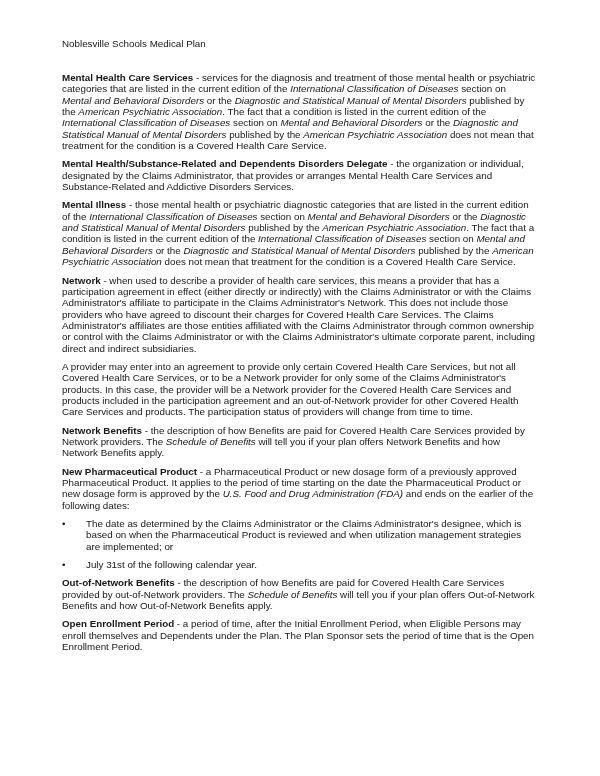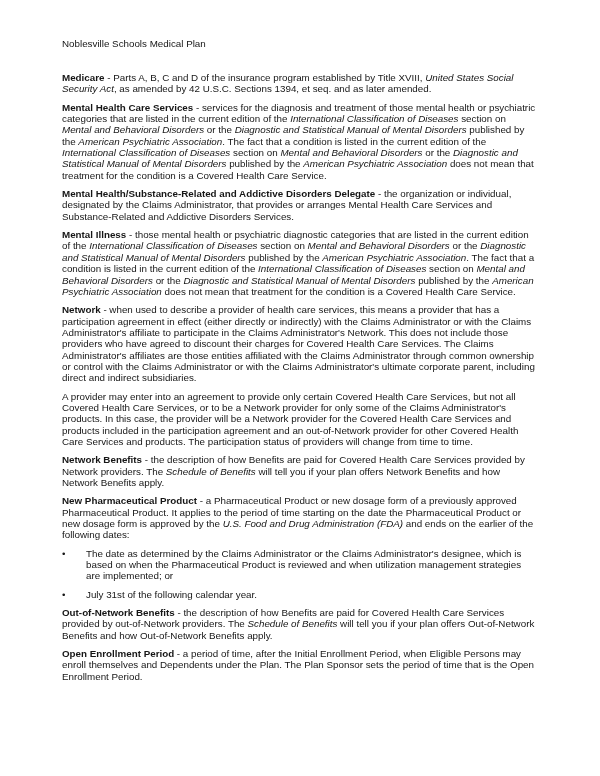--- a/index.html
+++ b/index.html
@@ -61,23 +61,22 @@
     gap: 28px;
   }
 </style>
 </head>
 <body>
 
 <div class="page" style="color: rgb(22, 22, 22); background: rgb(255, 255, 255);">
   <div class="running-header">Noblesville Schools Medical Plan</div>
 
   <div class="body-text" id="document-body">
-      <div class="para"><span class="run-b">Medicare</span><span class="run-n"> - Parts A, B, C and D of the insurance program established by Title XVIII, </span><span class="run-i">United States Social Security Act</span><span class="run-n">, as amended by 42 U.S.C. Sections 1394, et seq. and as later amended.</span></div>
       <div class="para"><span class="run-b">Mental Health Care Services</span><span class="run-n"> - services for the diagnosis and treatment of those mental health or psychiatric categories that are listed in the current edition of the </span><span class="run-i">International Classification of Diseases</span><span class="run-n"> section on </span><span class="run-i">Mental and Behavioral Disorders</span><span class="run-n"> or the </span><span class="run-i">Diagnostic and Statistical Manual of Mental Disorders</span><span class="run-n"> published by the </span><span class="run-i">American Psychiatric Association</span><span class="run-n">. The fact that a condition is listed in the current edition of the </span><span class="run-i">International Classification of Diseases</span><span class="run-n"> section on </span><span class="run-i">Mental and Behavioral Disorders</span><span class="run-n"> or the </span><span class="run-i">Diagnostic and Statistical Manual of Mental Disorders</span><span class="run-n"> published by the </span><span class="run-i">American Psychiatric Association</span><span class="run-n"> does not mean that treatment for the condition is a Covered Health Care Service.</span></div>
-      <div class="para"><span class="run-b">Mental Health/Substance-Related and Addictive Disorders Delegate</span><span class="run-n"> - the organization or individual, designated by the Claims Administrator, that provides or arranges Mental Health Care Services and Substance-Related and Addictive Disorders Services.</span></div>
+      <div class="para"><span class="run-b">Mental Health/Substance-Related and Dependents Disorders Delegate</span><span class="run-n"> - the organization or individual, designated by the Claims Administrator, that provides or arranges Mental Health Care Services and Substance-Related and Addictive Disorders Services.</span></div>
       <div class="para"><span class="run-b">Mental Illness</span><span class="run-n"> - those mental health or psychiatric diagnostic categories that are listed in the current edition of the </span><span class="run-i">International Classification of Diseases</span><span class="run-n"> section on </span><span class="run-i">Mental and Behavioral Disorders</span><span class="run-n"> or the </span><span class="run-i">Diagnostic and Statistical Manual of Mental Disorders</span><span class="run-n"> published by the </span><span class="run-i">American Psychiatric Association</span><span class="run-n">. The fact that a condition is listed in the current edition of the </span><span class="run-i">International Classification of Diseases</span><span class="run-n"> section on </span><span class="run-i">Mental and Behavioral Disorders</span><span class="run-n"> or the </span><span class="run-i">Diagnostic and Statistical Manual of Mental Disorders</span><span class="run-n"> published by the </span><span class="run-i">American Psychiatric Association</span><span class="run-n"> does not mean that treatment for the condition is a Covered Health Care Service.</span></div>
       <div class="para"><span class="run-b">Network</span><span class="run-n"> - when used to describe a provider of health care services, this means a provider that has a participation agreement in effect (either directly or indirectly) with the Claims Administrator or with the Claims Administrator's affiliate to participate in the Claims Administrator's Network. This does not include those providers who have agreed to discount their charges for Covered Health Care Services. The Claims Administrator's affiliates are those entities affiliated with the Claims Administrator through common ownership or control with the Claims Administrator or with the Claims Administrator's ultimate corporate parent, including direct and indirect subsidiaries.</span></div>
       <div class="para"><span class="run-n">A provider may enter into an agreement to provide only certain Covered Health Care Services, but not all Covered Health Care Services, or to be a Network provider for only some of the Claims Administrator's products. In this case, the provider will be a Network provider for the Covered Health Care Services and products included in the participation agreement and an out-of-Network provider for other Covered Health Care Services and products. The participation status of providers will change from time to time.</span></div>
       <div class="para"><span class="run-b">Network Benefits</span><span class="run-n"> - the description of how Benefits are paid for Covered Health Care Services provided by Network providers. The </span><span class="run-i">Schedule of Benefits</span><span class="run-n"> will tell you if your plan offers Network Benefits and how Network Benefits apply.</span></div>
       <div class="para"><span class="run-b">New Pharmaceutical Product</span><span class="run-n"> - a Pharmaceutical Product or new dosage form of a previously approved Pharmaceutical Product. It applies to the period of time starting on the date the Pharmaceutical Product or new dosage form is approved by the </span><span class="run-i">U.S. Food and Drug Administration (FDA)</span><span class="run-n"> and ends on the earlier of the following dates:</span></div>
       <div class="bullet">
         <span class="bullet-marker">•</span>
         <span class="bullet-text"><span class="run-n">The date as determined by the Claims Administrator or the Claims Administrator's designee, which is based on when the Pharmaceutical Product is reviewed and when utilization management strategies are implemented; or</span></span>
       </div>
       <div class="bullet">

